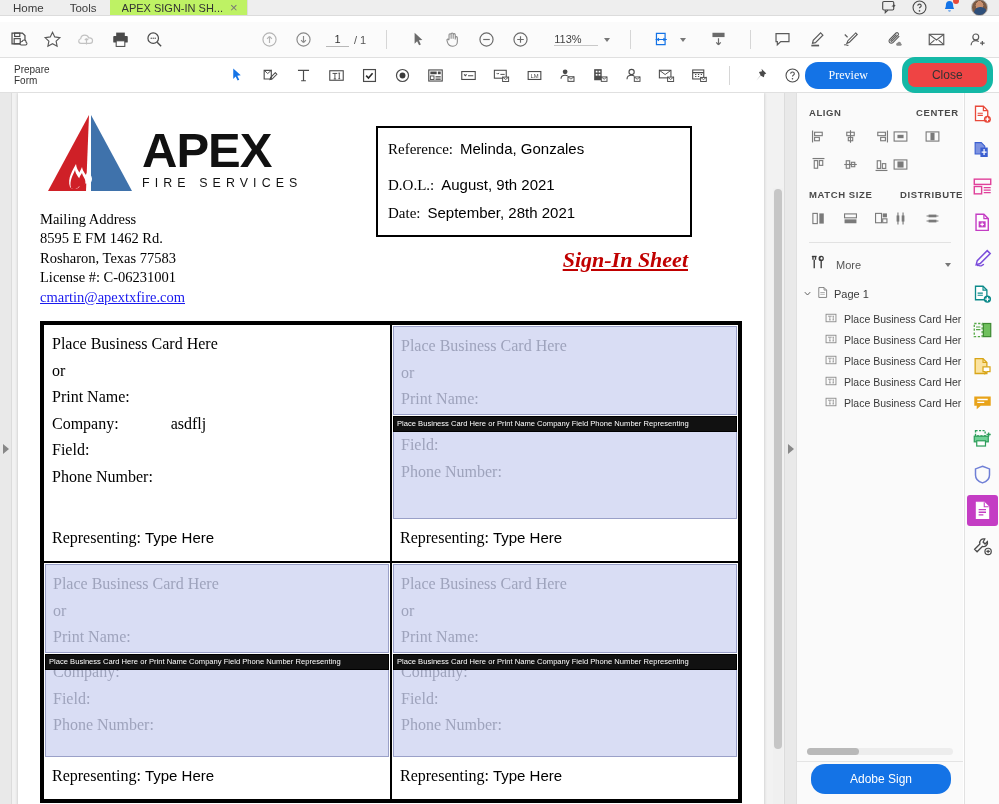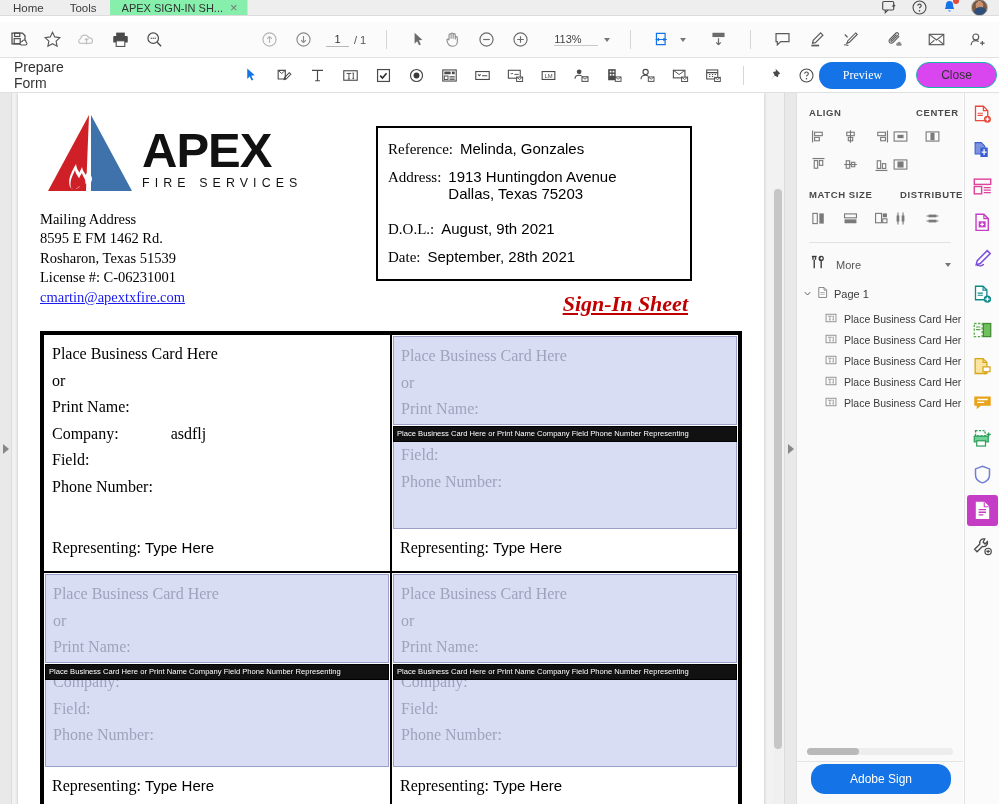--- a/index.html
+++ b/index.html
@@ -15,21 +15,21 @@
     position: absolute; top: 0; left: 0; width: 999px; height: 16px;
     background: #eeeeee; border-bottom: 1px solid #dcdcdc;
     display: flex; align-items: stretch; justify-content: flex-end;
   }
   .tabbtn {
     display: flex; align-items: center; padding: 0 13px;
     font-size: 11.5px; color: #3c3c3c; cursor: default;
   }
   .doctab {
     display: flex; align-items: center; gap: 7px;
-    padding: 0 9px 0 12px; background: #86efac;
+    padding: 0 9px 0 12px; background: #bef264;
     font-size: 11px; color: #333; min-width: 122px;
     border-right: 1px solid #dcdcdc;
   }
   .doctab .ttl { flex: 1; white-space: nowrap; overflow: hidden; }
   .doctab .x { font-size: 13px; color: #777; cursor: pointer; }
   .tabright { margin-left: auto; display: flex; align-items: center; gap: 13px; padding-right: 11px; }
   .tabright .ic { width: 17px; height: 17px; display: block; }
   .bell { position: relative; }
   .bell .dot { position: absolute; right: -1px; top: -1px; width: 6px; height: 6px; border-radius: 50%; background: #e8493a; }
   .avatar {
@@ -65,32 +65,32 @@
   .caret { width: 0; height: 0; border-left: 3.5px solid transparent; border-right: 3.5px solid transparent; border-top: 4.5px solid #777; cursor: pointer; }
   .tb-right { margin-left: auto; padding-right: 10px; gap: 18px; }
 
   
   .formbar {
     position: absolute; top: 58px; left: 0; width: 999px; height: 35px;
     background: #ffffff; border-bottom: 1px solid #e0e0e0;
     display: flex; align-items: center;
   }
   .magenta { width: 7px; height: 35px; background: #c43dc4; }
-  .fb-title { font-size: 14px; color: #333; padding-left: 14px; }
+  .fb-title { font-size: 10px; color: #333; padding-left: 14px; }
   .fb-tools { display: flex; align-items: center; gap: 8px; margin-left: 175px; }
   .fb-tools .tbtn { width: 25px; height: 25px; }
   .fb-right { margin-left: auto; display: flex; align-items: center; gap: 10px; padding-right: 12px; }
   .btn-preview {
     background: #1473e6; color: #fff; font-size: 12px;
     border: none; border-radius: 13px; padding: 6px 24px; cursor: pointer;
     font-family: Liberation Serif, serif;
   }
   .btn-close {
-    background: #d946ef; color: #333; font-size: 12px;
-    border: 1px solid #14b8a6; border-radius: 13px; padding: 5px 24px; cursor: pointer;
+    background: #ef4444; color: #333; font-size: 12px;
+    border: 6px solid #14b8a6; border-radius: 13px; padding: 5px 24px; cursor: pointer;
     font-family: "Liberation Sans", sans-serif;
     text-align: center;
   }
 
   
   .viewer {
     position: absolute; top: 93px; left: 0; width: 795px; height: 711px;
     background: #f2f2f2; overflow: hidden;
   }
   .lcollapse {
@@ -573,38 +573,31 @@
                 <path d="M39 75c-2-5 1-10 3-13 .8 4 3.4 5 3.4 9 0 3.6-2.2 5.4-4 5.4-1.1 0-2-.5-2.4-1.4z" fill="#cf2027"></path>
               </svg>
               <div style="margin-left:6px;">
                 <div style="font-family:'Liberation Sans',sans-serif;font-weight:bold;font-size:49px;letter-spacing:-1px;color:#111;line-height:50px;">APEX</div>
                 <div style="font-family:'Liberation Sans',sans-serif;font-weight:normal;font-size:12.4px;letter-spacing:5.1px;color:#111;margin-top:1px;">FIRE SERVICES</div>
               </div>
             </div>
             <div class="addr">
               <div>Mailing Address</div>
               <div>8595 E FM 1462 Rd.</div>
-              <div>Rosharon, Texas 51539</div>
+              <div>Rosharon, Texas 77583</div>
               <div>License #: C-06231001</div>
               <div><a href="#">cmartin@apextxfire.com</a></div>
             </div>
           </div>
 
           <div>
             <div class="refbox">
               <div class="refrow">
                 <span class="reflbl">Reference:</span>
                 <span class="refval">Melinda, Gonzales</span>
-              </div>
-              <div class="refrow">
-                <span class="reflbl">Address:</span>
-                <span class="refval">
-                  <span class="l2">1913 Huntingdon Avenue</span>
-                  <span class="l2">Dallas, Texas 75203</span>
-                </span>
               </div>
               <div class="refrow dol">
                 <span class="reflbl">D.O.L.:</span>
                 <span class="refval">August, 9th 2021</span>
               </div>
               <div class="refrow date">
                 <span class="reflbl">Date:</span>
                 <span class="refval">September, 28th 2021</span>
               </div>
             </div>

